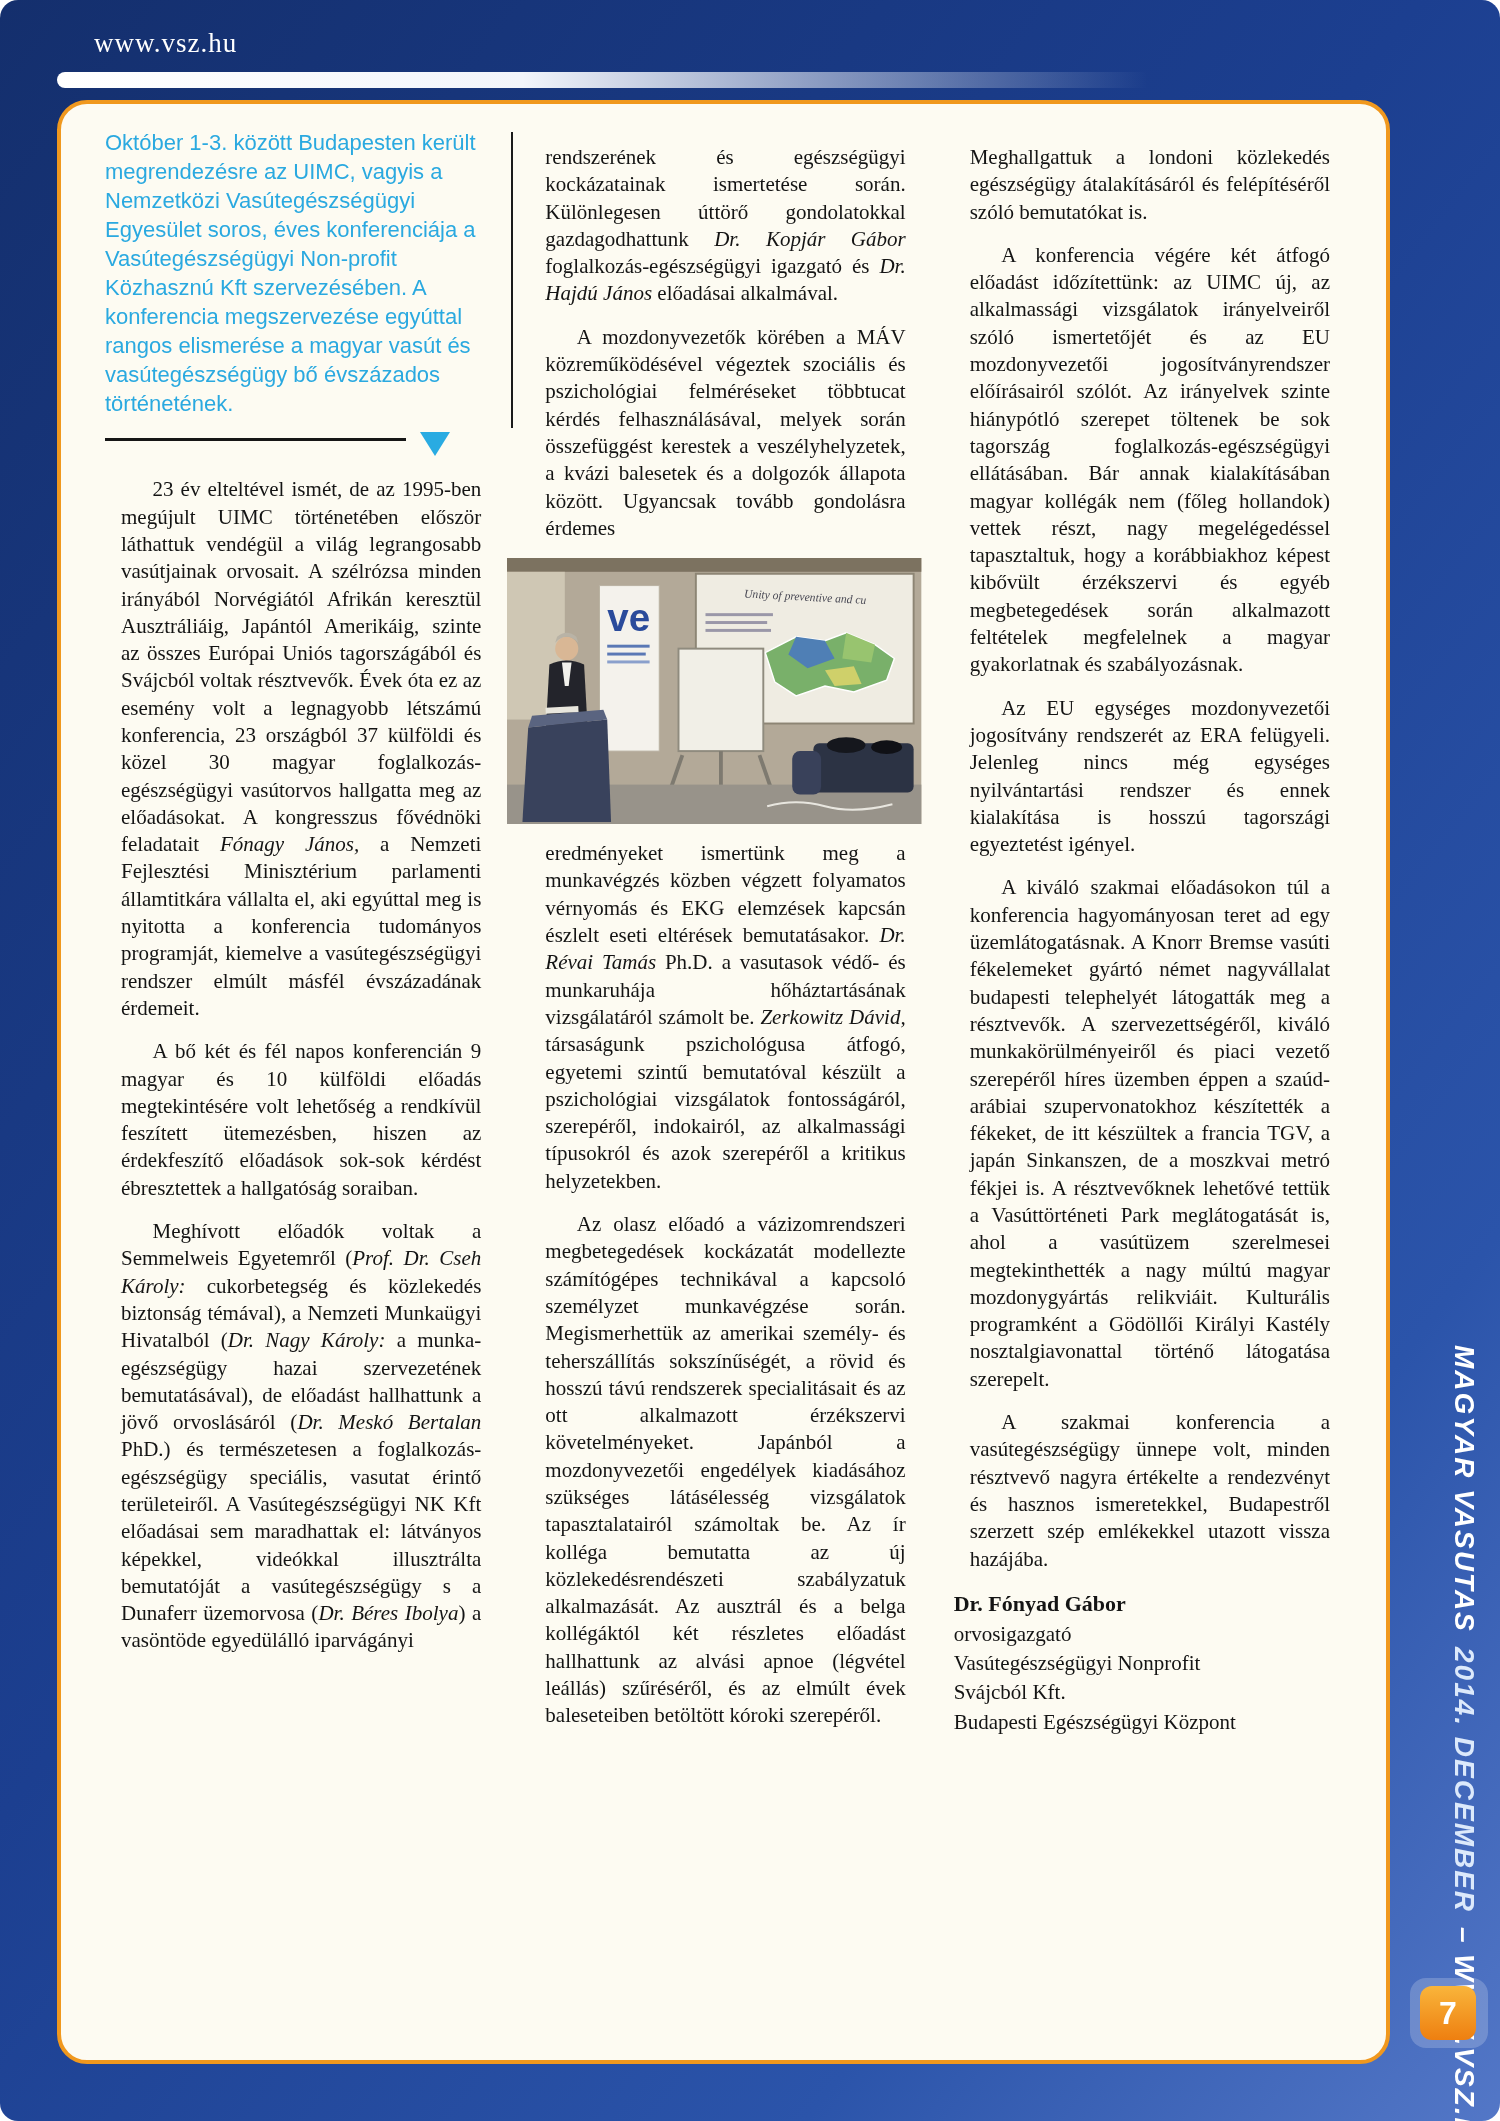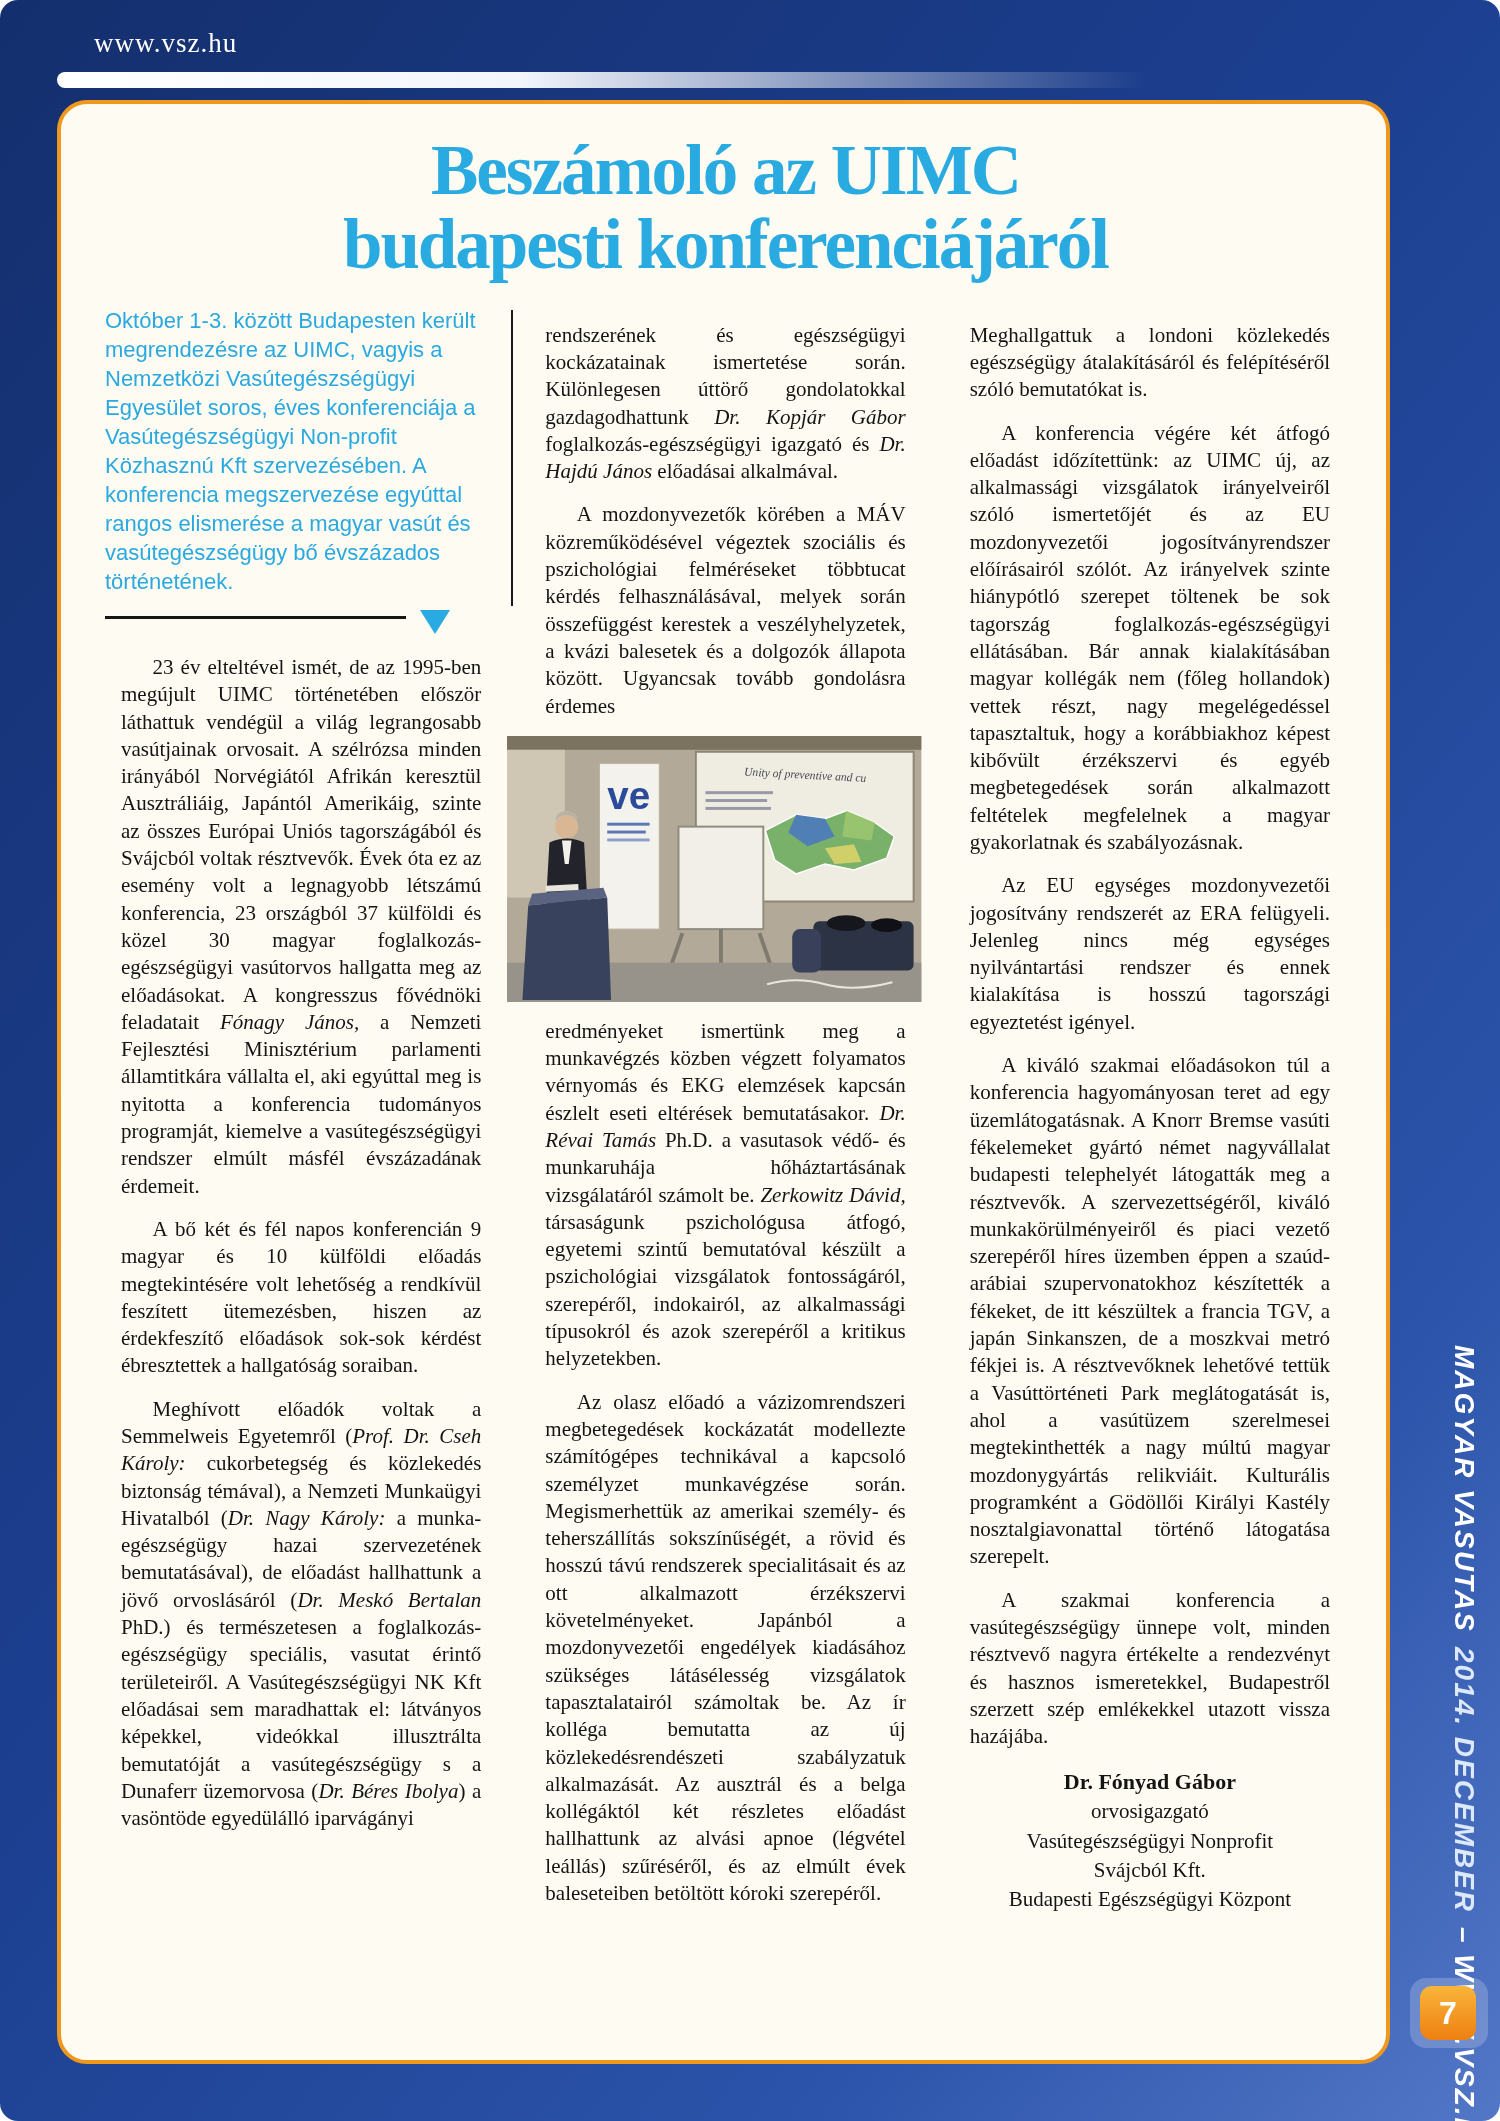--- a/index.html
+++ b/index.html
@@ -21,21 +21,21 @@
   .lead-marker { display:flex; align-items:flex-start; gap:14px; margin:14px 0 20px; width:88%; }
   .marker-line { flex:1; height:3px; background:#161616; margin-top:6px; }
   .marker-tri { width:0; height:0; border-left:15px solid transparent; border-right:15px solid transparent;
                 border-top:24px solid #29abe2; }
   .para { margin:16px; }
   .ind { text-indent:1.5em; }
   .it { font-style:italic; }
   .divider { position:absolute; left:-18px; top:4px; width:2px; height:296px; background:#1a1a1a; }
   .photo { width:calc(100% + 22px); margin:10px 0 12px -22px; height:266px; }
   .photo svg { width:100%; height:100%; display:block; }
-  .sig { margin-top:10px; text-align:center; line-height:1.4; }
+  .sig { margin-top:10px; text-align:left; line-height:1.4; }
   .sig-name { font-weight:bold; font-size:22px; }
   .spine { position:absolute; top:1345px; right:20px; display:flex; flex-direction:column; align-items:center;
            gap:14px; font-family:"Liberation Sans", sans-serif; font-weight:bold; font-style:italic;
            font-size:28px; letter-spacing:2px; color:#ffffff; }
   .spine span { writing-mode:vertical-rl; white-space:nowrap; }
   .spine .sp2 { color:#dce9fb; }
   .pagetab { position:absolute; right:12px; top:1978px; width:78px; height:70px;
              background:rgba(255,255,255,0.20); border-radius:16px; }
   .pagenum { position:absolute; right:24px; top:1986px; width:56px; height:54px;
              background:linear-gradient(180deg,#f9b53b,#ee7f10); border-radius:12px; color:#ffffff;
@@ -44,24 +44,20 @@
 </style>
 </head>
 <body>
 
 <div class="page">
 
   <div class="site-url">www.vsz.hu</div>
   <div class="topbar"></div>
 
   <div class="frame">
-    <div class="title">
-      <div>Beszámoló az UIMC</div>
-      <div>budapesti konferenciájáról</div>
-    </div>
 
     <div class="cols">
 
       <div class="col">
         <div class="lead">Október 1-3. között Budapesten került megrendezésre az UIMC, vagyis a Nemzetközi Vasútegészségügyi Egyesület soros, éves konferenciája a Vasútegészségügyi Non-profit Közhasznú Kft szervezésében. A konferencia megszervezése egyúttal rangos elismerése a magyar vasút és vasútegészségügy bő évszázados történetének.</div>
         <div class="lead-marker">
           <div class="marker-line"></div>
           <div class="marker-tri"></div>
         </div>
         <div>

